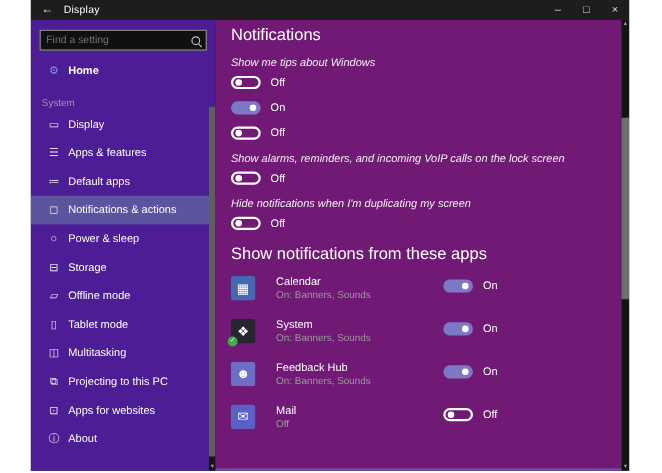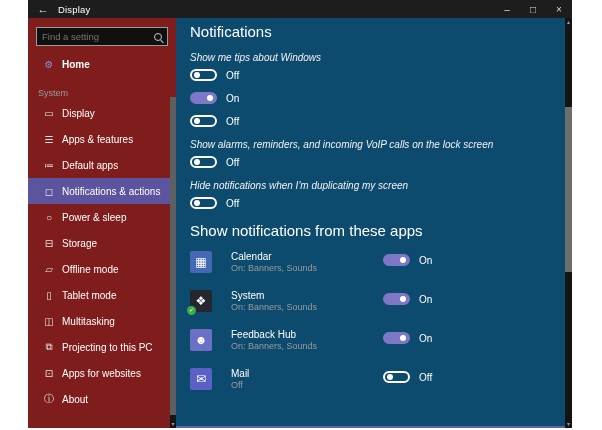--- a/index.html
+++ b/index.html
@@ -14,21 +14,21 @@
   }
   
   .titlebar{height:18px;display:flex;align-items:center;flex:0 0 auto;background:#1d1d1d;}
   .back-btn{width:30px;text-align:center;font-size:11px;color:#e8e8e8;cursor:default;}
   .win-title{font-size:9.5px;color:#ffffff;letter-spacing:.2px;}
   .caption{margin-left:auto;display:flex;height:100%;}
   .cap-btn{width:26px;height:100%;display:flex;align-items:center;justify-content:center;
     font-size:10px;color:#d8d8d8;}
   
   .body{flex:1;display:flex;min-height:0;}
-  .sidebar{width:148px;flex:0 0 auto;background:#7f1d1d;position:relative;overflow:hidden;}
+  .sidebar{width:168px;flex:0 0 auto;background:#4c1d95;position:relative;overflow:hidden;}
   .search-box{
     margin:9px 8px 0 8px;height:17px;border:1px solid #9a9a9a;background:#101010;
     display:flex;align-items:center;padding:0 5px;
   }
   .search-box input{
     flex:1;background:transparent;border:none;outline:none;color:#d6d6d6;
     font-size:9.5px;font-family:inherit;padding:0;min-width:0;
   }
   .search-icon{width:6px;height:6px;border:1px solid #c8c8c8;border-radius:50%;position:relative;flex:0 0 auto;}
   .search-icon::after{content:"";position:absolute;width:4px;height:1px;background:#c8c8c8;
@@ -38,21 +38,21 @@
   .home-row .lbl{font-weight:bold;font-size:10px;}
   .section-label{color:#9b9b9b;font-size:9px;margin:12px 0 2px 10px;}
   .nav-item{display:flex;align-items:center;height:26px;padding-left:8px;}
   .nav-item.selected{background:var(--accent,#5b549e);}
   .glyph{width:26px;text-align:center;font-size:10px;color:#e2e2e2;flex:0 0 auto;}
   .nav-item .lbl{font-size:10px;color:#ffffff;white-space:nowrap;}
   .side-scroll{position:absolute;right:0;top:79px;bottom:0;width:6px;background:#151515;}
   .side-thumb{position:absolute;top:0;left:0;width:6px;height:318px;background:#5f5f5f;}
   .side-arrow{position:absolute;bottom:1px;left:0;width:6px;text-align:center;font-size:6px;color:#9a9a9a;line-height:6px;}
   
-  .main{flex:1;background:#0c4a6e;position:relative;overflow:hidden;padding:0 20px 12px 14px;}
+  .main{flex:1;background:#701a75;position:relative;overflow:hidden;padding:0 20px 12px 14px;}
   .page-heading{font-size:15px;font-weight:400;margin:5px 0 11px 0;color:#ffffff;}
   .tgl-group{margin-bottom:11px;}
   .tgl-label{font-size:10px;color:#f2f2f2;margin-bottom:5px;max-width:330px;line-height:1.3;font-style:italic;}
   .tgl-row{display:flex;align-items:center;}
   .toggle{width:27px;height:12px;box-sizing:border-box;border:2px solid #ffffff;
     border-radius:7px;position:relative;background:transparent;flex:0 0 auto;}
   .toggle .knob{position:absolute;top:1px;left:2px;width:6px;height:6px;border-radius:50%;background:#ffffff;}
   .toggle.on{background:var(--toggle-on,#7c78c6);border-color:var(--toggle-on,#7c78c6);}
   .toggle.on .knob{left:auto;right:2px;}
   .tgl-state{font-size:10px;margin-left:9px;color:#ffffff;}

